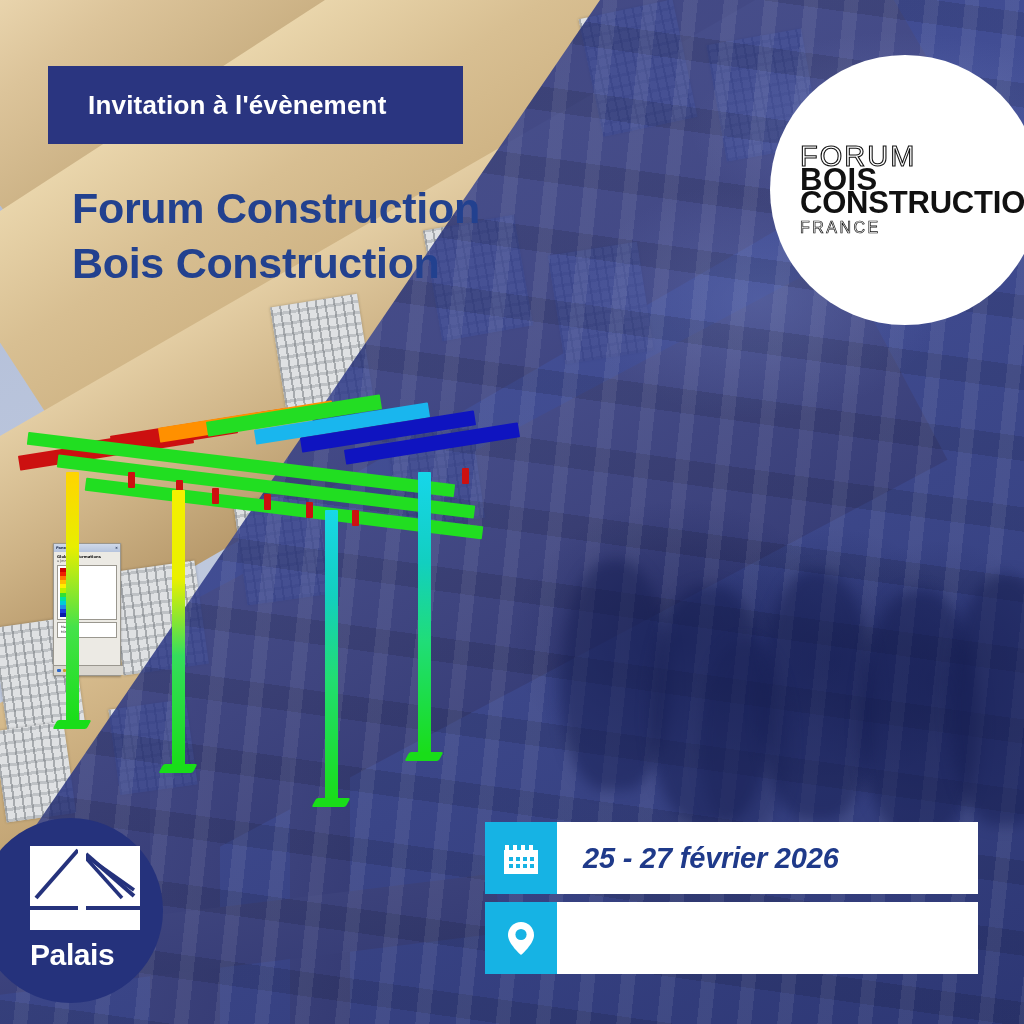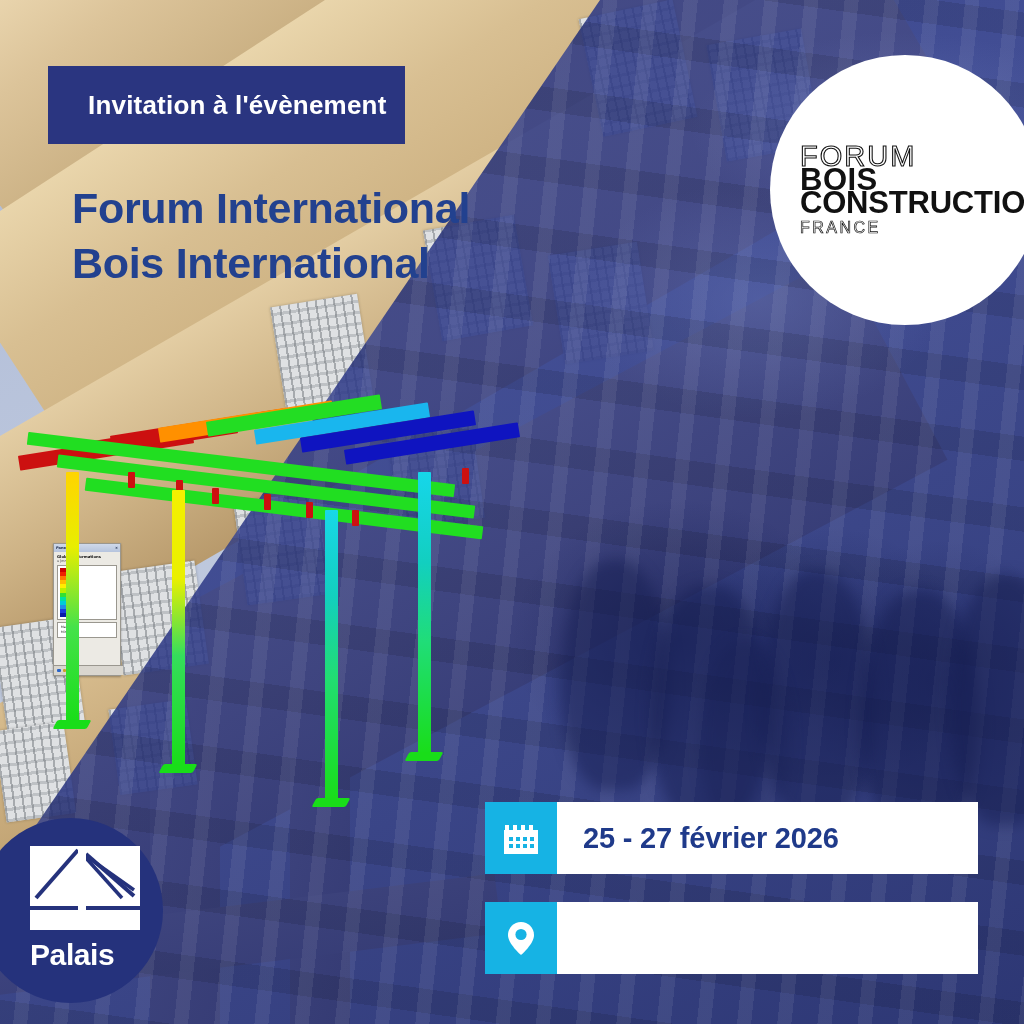--- a/index.html
+++ b/index.html
@@ -83,21 +83,21 @@
       radial-gradient(ellipse 300px 140px at 900px 130px,rgba(120,135,200,.30),transparent 70%);
     mix-blend-mode:normal;
   }
   .crowd-blob{
     position:absolute;border-radius:45% 45% 40% 40%/55% 55% 45% 45%;
     background:rgba(22,30,82,.50);filter:blur(7px);
   }
 
   
   .ribbon{
-    position:absolute;left:48px;top:66px;width:357px;height:78px;
+    position:absolute;left:48px;top:66px;width:415px;height:78px;
     background:#2a3580;display:flex;align-items:center;
   }
   .ribbon .txt{
     color:#ffffff;font-size:26px;font-weight:700;letter-spacing:.2px;
     padding-left:40px;font-family:"Liberation Sans",sans-serif;
   }
 
   
   .headline{
     position:absolute;left:72px;top:181px;width:640px;
@@ -141,21 +141,21 @@
   .dlubal-name{
     position:absolute;left:52px;top:120px;color:#fff;font-size:30px;font-weight:700;
     letter-spacing:-.4px;
   }
 
   
   .info-box{
     position:absolute;display:flex;align-items:stretch;height:72px;
     left:485px;width:493px;background:#ffffff;
   }
-  .info-box.b1{top:802px;}
+  .info-box.b1{top:822px;font-style:italic;}
   .info-box.b2{top:902px;}
   .info-icon{
     width:72px;flex:0 0 72px;background:#16b3e4;
     display:flex;align-items:center;justify-content:center;
   }
   .info-text{
     flex:1;display:flex;align-items:center;padding-left:26px;
     color:#1f3a8a;font-size:29px;font-weight:700;letter-spacing:-.2px;
   }
 
@@ -233,22 +233,22 @@
     <div class="crowd-blob" style="left:860px;top:590px;width:120px;height:245px;"></div>
     <div class="crowd-blob" style="left:950px;top:575px;width:110px;height:250px;"></div>
     <div class="crowd-blob" style="left:700px;top:640px;width:90px;height:190px;opacity:.6;"></div>
   </div>
 
   <div class="ribbon">
     <span class="txt">Invitation à l'évènement</span>
   </div>
 
   <div class="headline">
-    <span class="l1">Forum International</span>
-    <span class="l2">Bois International</span>
+    <span class="l1">Forum Construction</span>
+    <span class="l2">Bois Construction</span>
   </div>
 
   <div class="fbc-circle">
     <div class="fbc-inner">
       <div class="fbc-forum">FORUM</div>
       <div class="fbc-bois">BOIS</div>
       <div class="fbc-constr">CONSTRUCTION</div>
       <div class="fbc-france">FRANCE</div>
     </div>
   </div>

